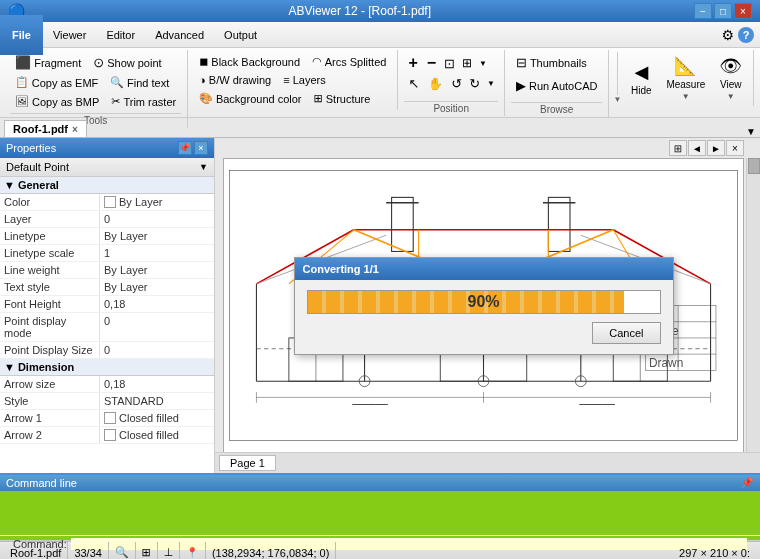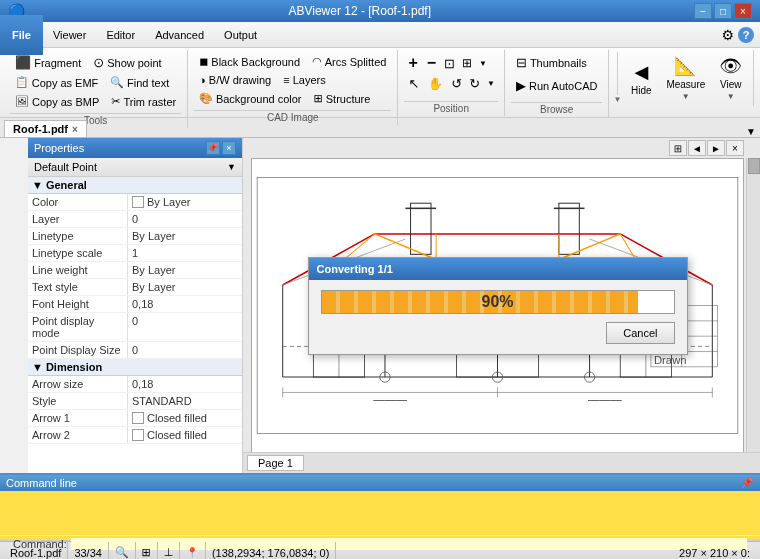--- a/index.html
+++ b/index.html
@@ -99,21 +99,20 @@
       cursor: pointer;
       font-size: 11px;
     }
     .tab.active { background: white; font-weight: bold; }
     .tab-close { font-size: 10px; color: #666; cursor: pointer; }
 
     
     .main-content {
       display: flex;
       height: calc(559px - 22px - 26px - 70px - 24px - 60px - 22px);
-      padding-left: 28px;
       
     }
 
     
     .properties-panel {
       width: 215px;
       background: white;
       border-right: 1px solid #ccc;
       display: flex;
       flex-direction: column;
@@ -250,21 +249,21 @@
       background: #d0d0d0;
       border: 1px solid #bbb;
       padding: 1px 10px;
       cursor: pointer;
       font-size: 11px;
     }
     .page-tab.active { background: white; }
 
     
     .command-line {
-      background: #fde047;
+      background: #84cc16;
       border-top: 2px solid #4a90d9;
       border-bottom: 1px solid #ccc;
       display: flex;
       flex-direction: column;
       gap: 20px;
     }
     .cmd-header {
       background: linear-gradient(to bottom, #5a9fd4, #3a7fbf);
       color: white;
       padding: 2px 6px;
@@ -411,21 +410,20 @@
     <div class="toolbar-row">
       <div class="tb-btn">
         <span>🎨</span>
         <span>Background color</span>
       </div>
       <div class="tb-btn">
         <span>⊞</span>
         <span>Structure</span>
       </div>
     </div>
-    <div class="toolbar-group-label">CAD Image</div>
   </div>
 
   <div class="toolbar-group">
     <div class="toolbar-row" style="gap:1px;">
       <div class="tb-btn" style="padding:1px 3px;">
           <span style="font-size:16px;font-weight:bold;">+</span>
         </div>
       <div class="tb-btn" style="padding:1px 3px;">
           <span style="font-size:16px;font-weight:bold;">−</span>
         </div>

